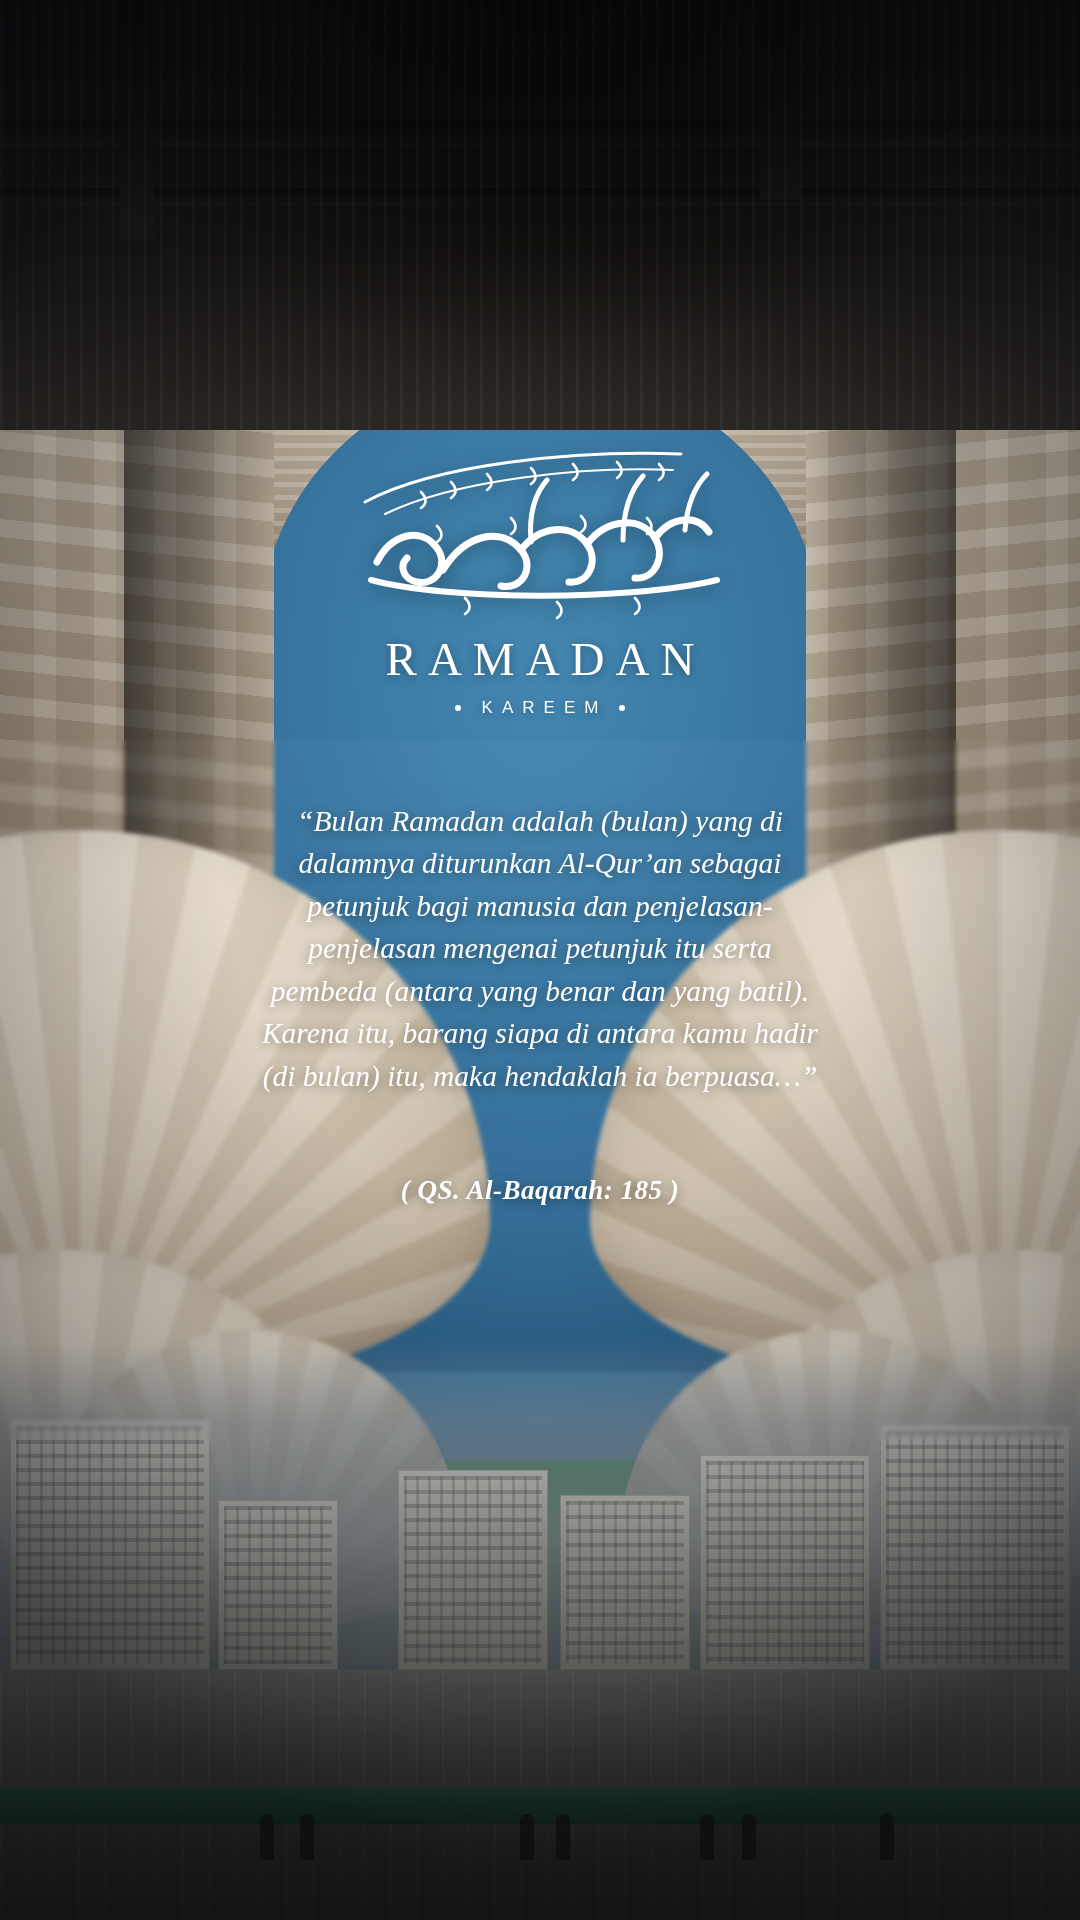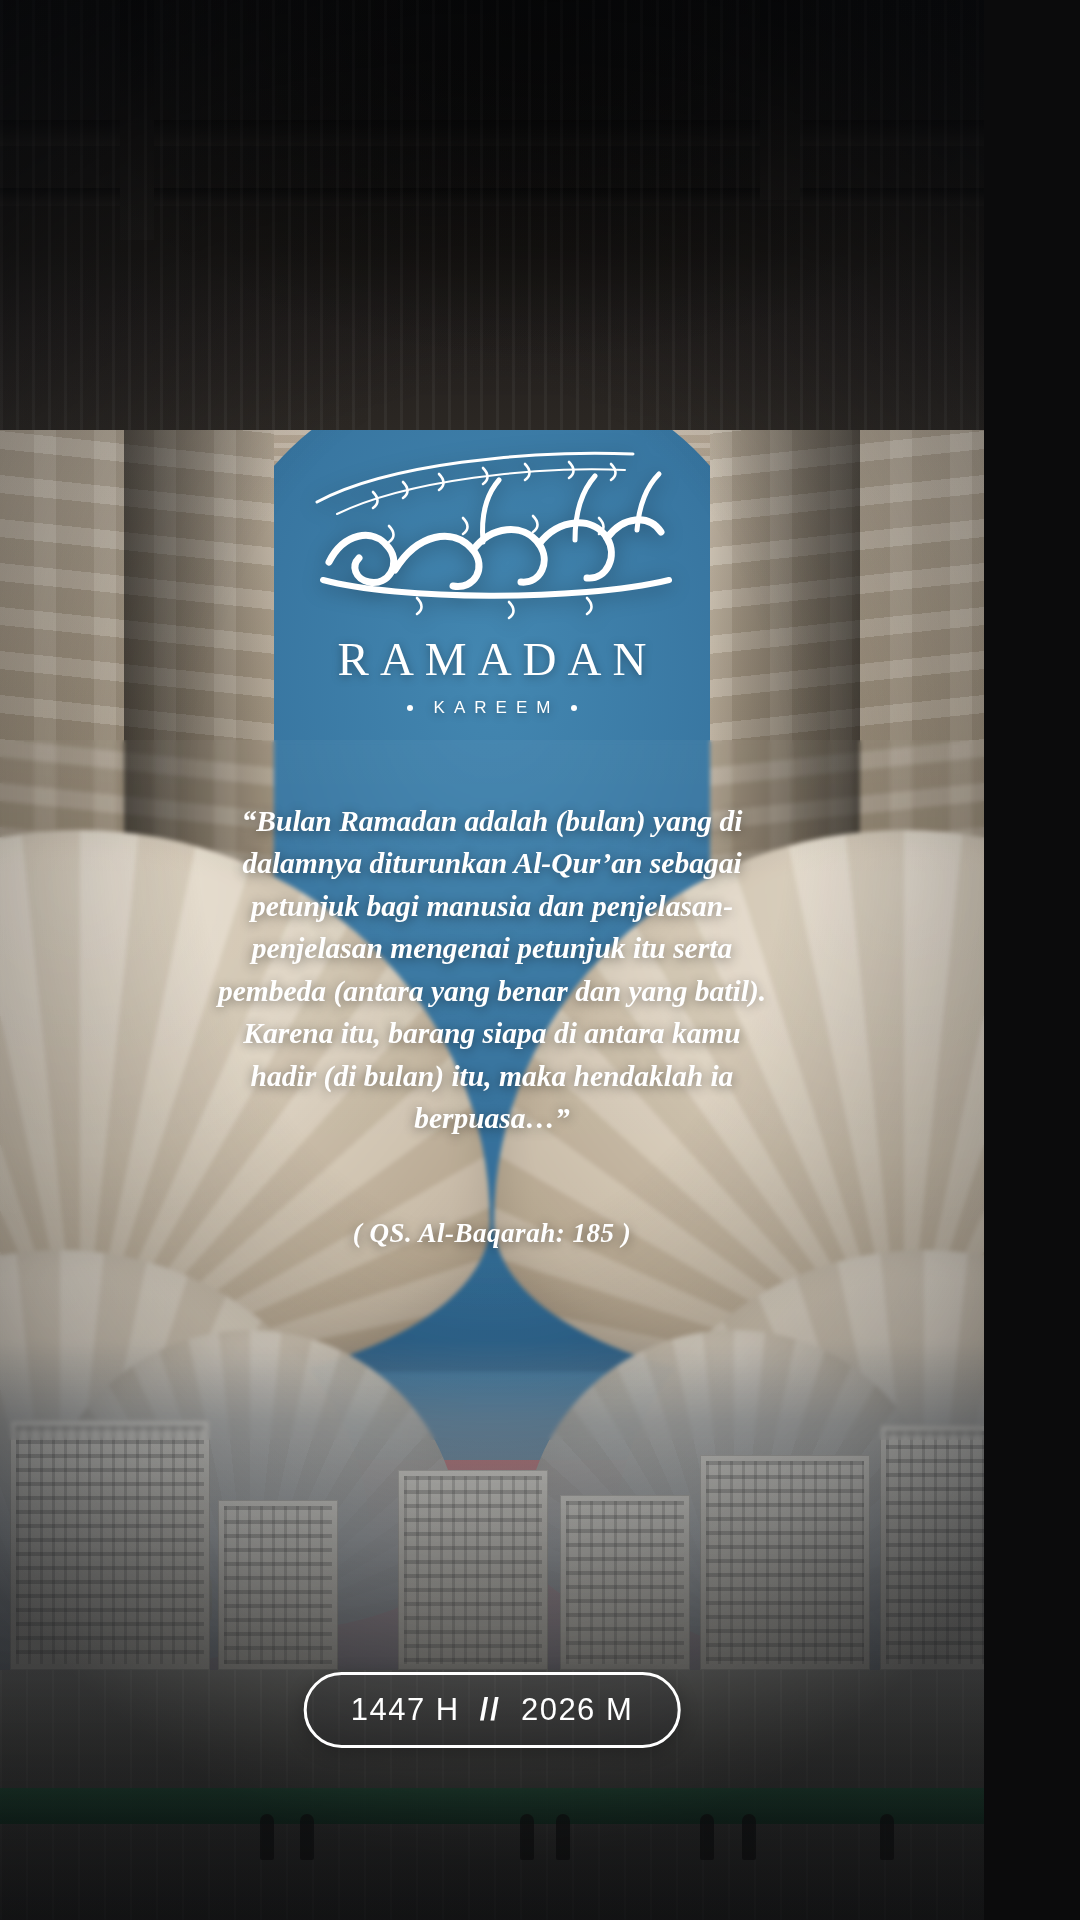--- a/index.html
+++ b/index.html
@@ -5,24 +5,24 @@
   html, body {
     margin: 0;
     padding: 0;
     background: #0b0b0c;
   }
   body {
     font-family: "Liberation Serif", serif;
   }
   .poster {
     position: relative;
-    width: 984px;
+    width: 1080px;
     height: 1920px;
     overflow: hidden;
-    background: #ef4444;
+    background: #15803d;
   }
 
   
 
   
   .sky {
     position: absolute;
     left: 0; top: 0;
     width: 1080px; height: 1460px;
     background:
@@ -264,21 +264,21 @@
     display: inline-block;
   }
 
   .quote {
     margin-top: 82px;
     width: 560px;
     text-align: center;
     color: #ffffff;
     font-family: "Liberation Serif", serif;
     font-style: italic;
-    font-weight: 700;
+    font-weight: 400;
     font-size: 29.5px;
     line-height: 1.44;
     text-shadow: 0 2px 12px rgba(0,0,0,0.45);
   }
 
   .source {
     margin-top: 78px;
     color: #ffffff;
     font-family: "Liberation Serif", serif;
     font-style: italic;
@@ -417,19 +417,14 @@
         <span>KAREEM</span>
         <span class="dot"></span>
       </div>
     </div>
 
     <div class="quote">“Bulan Ramadan adalah (bulan) yang di dalamnya diturunkan Al-Qur’an sebagai petunjuk bagi manusia dan penjelasan-penjelasan mengenai petunjuk itu serta pembeda (antara yang benar dan yang batil). Karena itu, barang siapa di antara kamu hadir (di bulan) itu, maka hendaklah ia berpuasa…”</div>
 
     <div class="source">( QS. Al-Baqarah: 185 )</div>
   </div>
 
-  <div class="year-badge">
-    <span>1447 H</span>
-    <span class="sep">//</span>
-    <span>2026 M</span>
-  </div>
 
 </div>
 
 </body></html>

